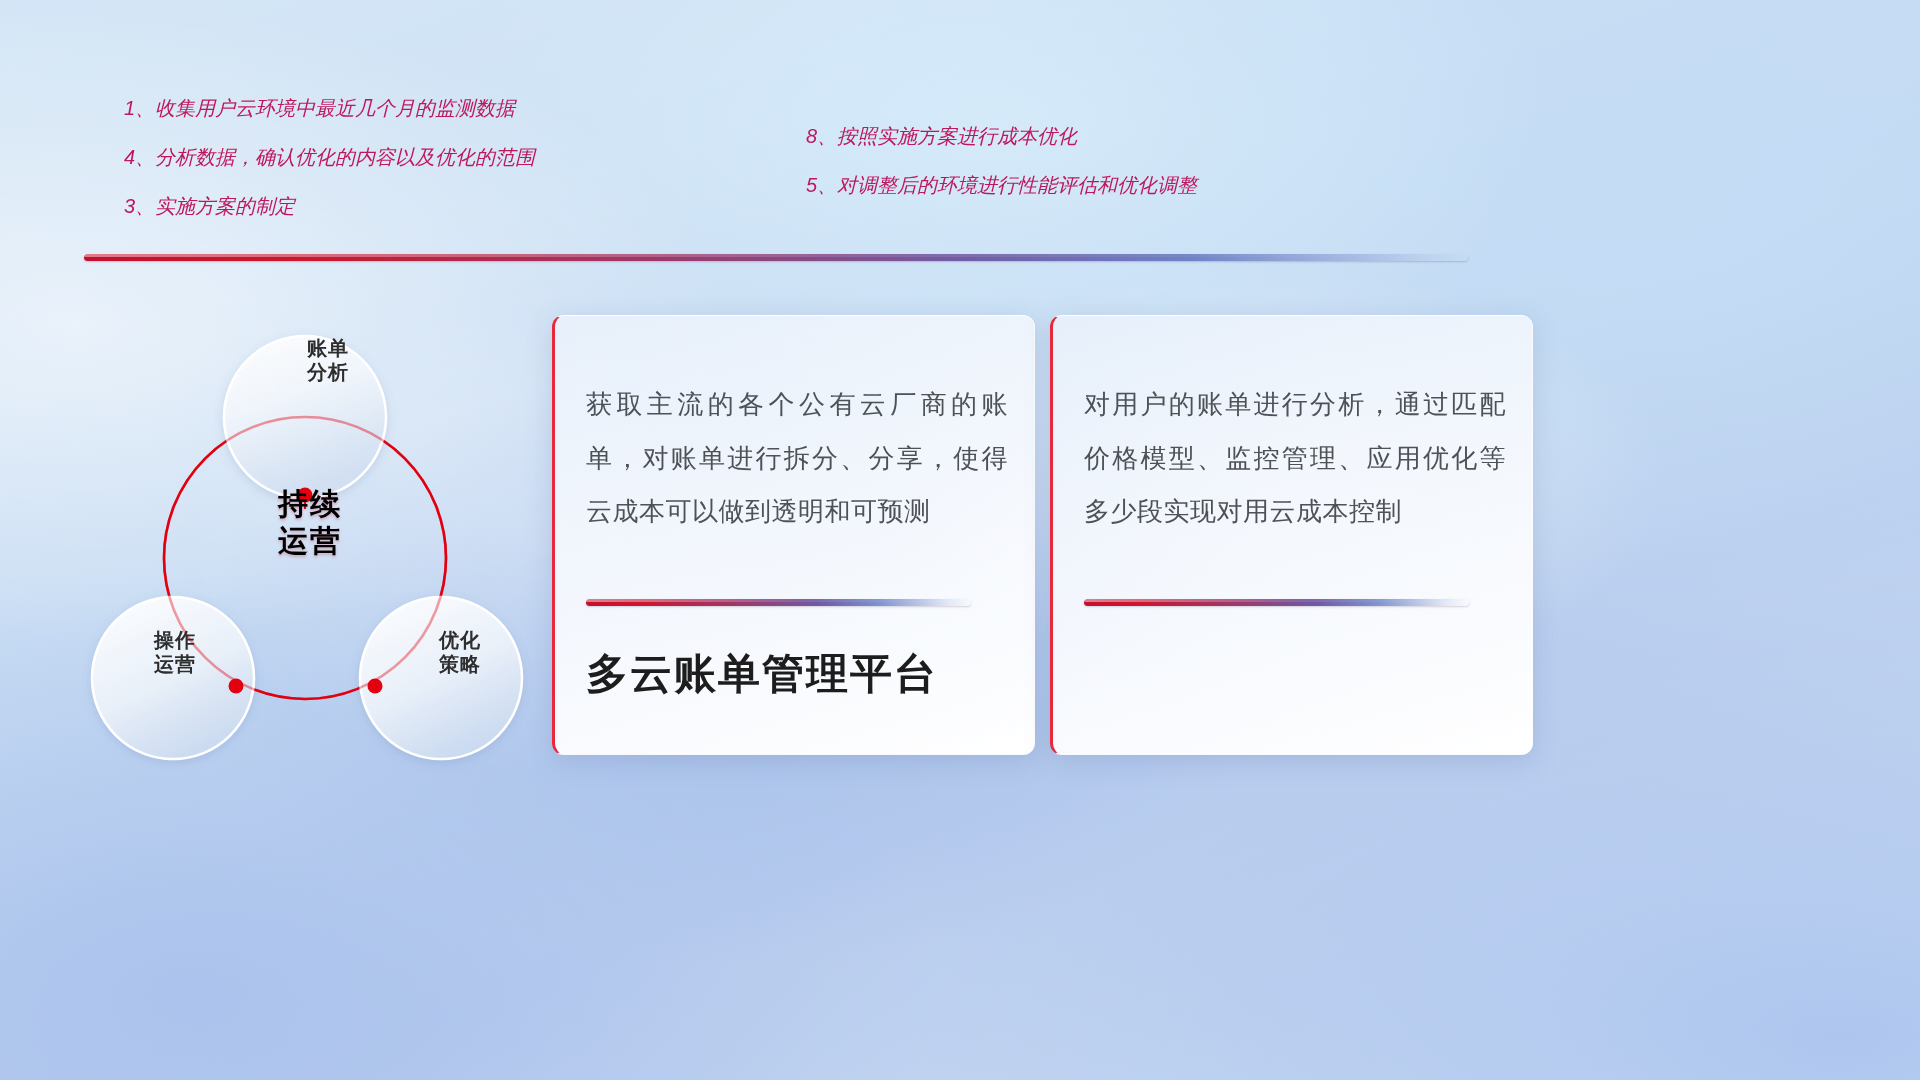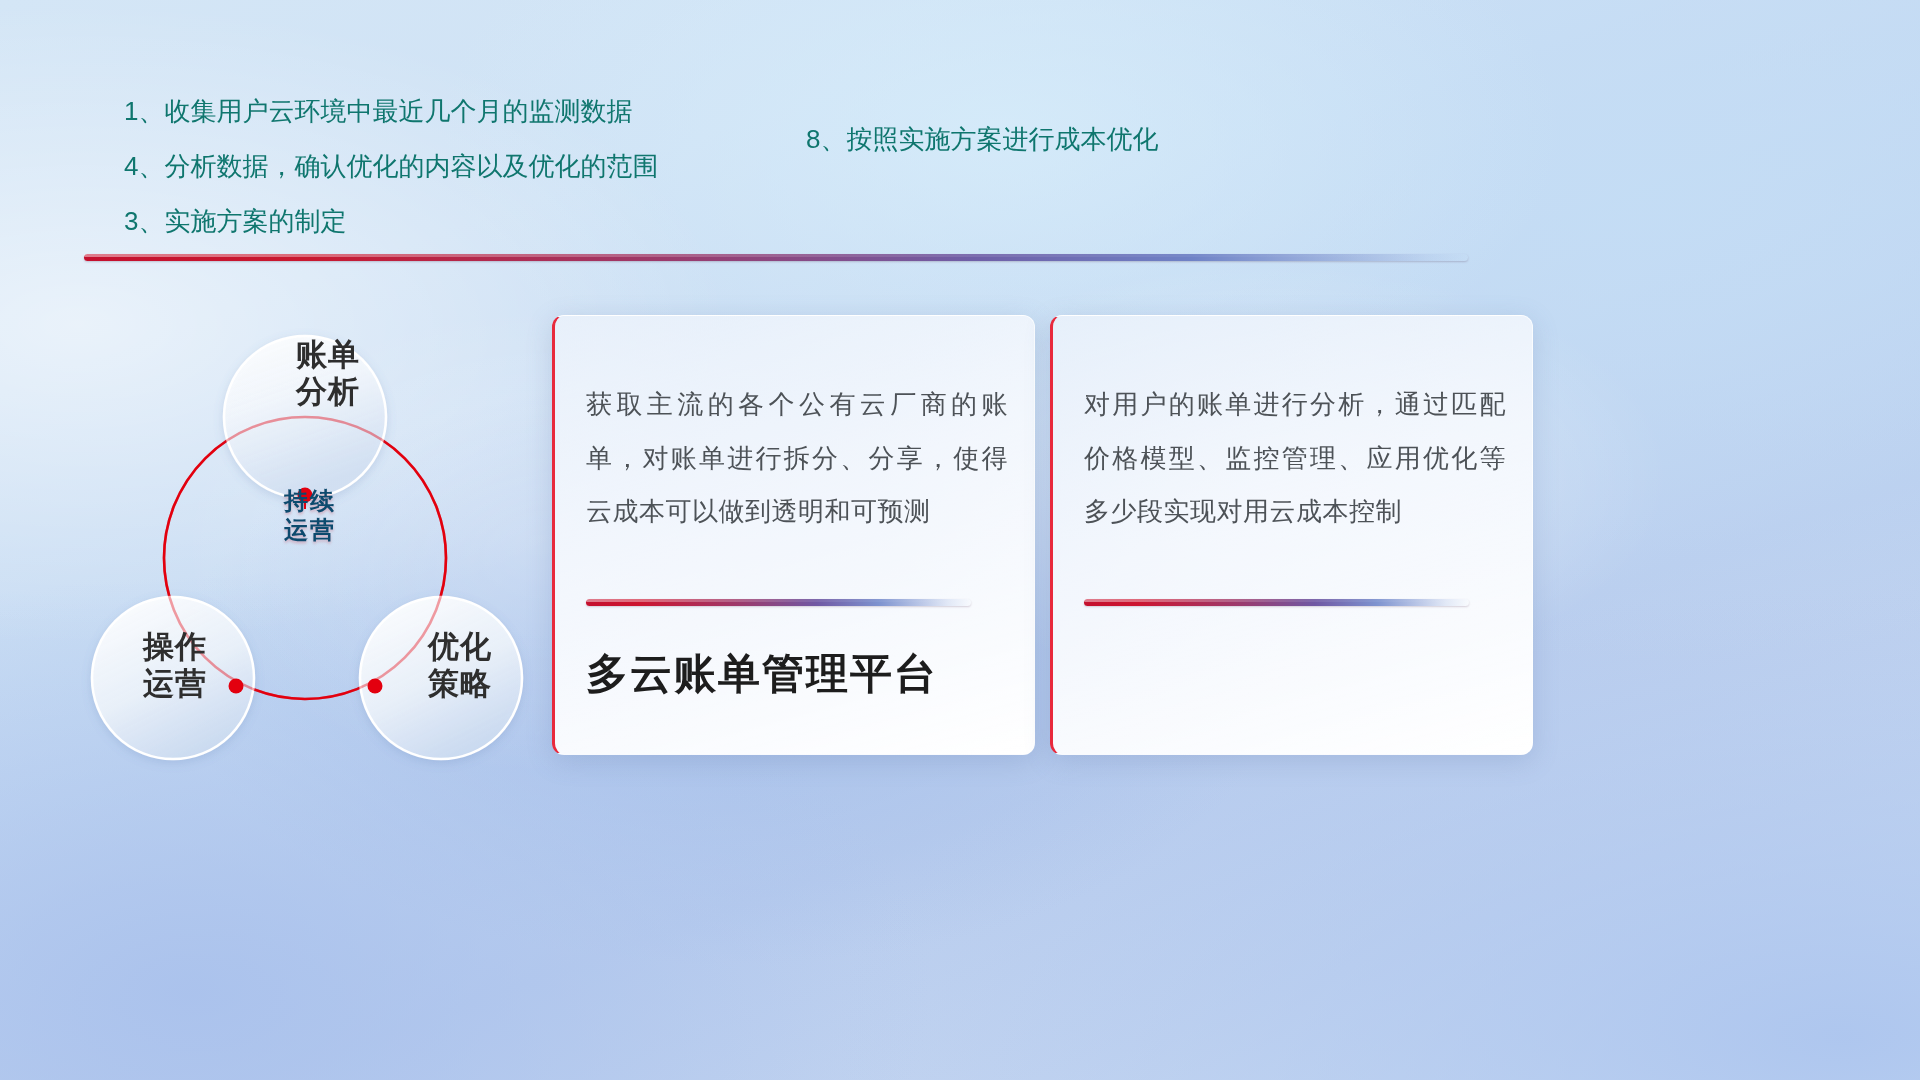--- a/index.html
+++ b/index.html
@@ -20,42 +20,42 @@
         linear-gradient(160deg,#d4e6f6 0%,#cfe2f5 22%,#c3d8f2 46%,#b9cdee 66%,#c2d4f0 82%,#cfe0f5 100%);
   }
   #bg2{position:absolute;inset:0;z-index:1;
       background:
         radial-gradient(ellipse 30% 28% at 66% 44%, rgba(255,255,255,.40) 0%, rgba(255,255,255,0) 70%),
         radial-gradient(ellipse 26% 30% at 28% 50%, rgba(255,255,255,.28) 0%, rgba(255,255,255,0) 72%);
   }
   #stage{position:absolute;inset:0;z-index:5;}
 
   
-  .list{position:absolute;color:#0f766e;font-size:26px;line-height:1;white-space:nowrap;}
+  .list{position:absolute;color:#be185d;font-size:20px;line-height:1;white-space:nowrap;font-style:italic;}
   .list .row{margin-bottom:29px;}
   #list-left{left:124px;top:98px;}
   #list-right{left:806px;top:126px;}
 
   
   #top-rule{position:absolute;left:84px;top:254px;width:1384px;height:7px;
      border-radius:4px;
      background:linear-gradient(90deg,#c4102e 0%,#c9182f 16%,#9b3a6b 42%,#6f5ea6 64%,#6f82c6 80%,rgba(132,155,210,.15) 97%,rgba(255,255,255,0) 100%);
      box-shadow:0 1px 2px rgba(90,60,90,.25);}
   #top-rule::after{content:"";position:absolute;left:0;top:0;height:3px;width:100%;border-radius:3px;
      background:linear-gradient(90deg,rgba(255,255,255,.45),rgba(255,255,255,.12) 55%,rgba(255,255,255,0));}
 
   
   #venn{position:absolute;left:70px;top:296px;width:470px;height:470px;}
   #venn svg{position:absolute;left:0;top:0;overflow:visible;}
   .circ-label{position:absolute;text-align:center;line-height:1.18;font-weight:bold;
-      color:#2e2e2e;font-size:31px;letter-spacing:1px;}
+      color:#2e2e2e;font-size:20px;letter-spacing:1px;}
   #lbl-top{left:198px;top:41px;width:120px;}
   #lbl-bl{left:45px;top:333px;width:120px;}
   #lbl-br{left:330px;top:333px;width:120px;}
-  #lbl-center{left:175px;top:190px;width:130px;color:#0c4a6e;font-size:24px;
+  #lbl-center{left:175px;top:190px;width:130px;color:#000000;font-size:30px;
       letter-spacing:2px;line-height:1.22;text-shadow:0 2px 3px rgba(200,0,20,.25);}
 
   
   .card{position:absolute;top:315px;height:438px;border-radius:12px;
      background:linear-gradient(165deg,rgba(255,255,255,.62) 0%,rgba(255,255,255,.80) 38%,rgba(255,255,255,.93) 72%,#ffffff 100%);
      box-shadow:0 6px 26px rgba(90,115,165,.22);
      border:1px solid rgba(255,255,255,.75);
      border-left:3px solid #e8293c;
      overflow:hidden;padding-left:24px;}
   #card-1{left:552px;width:455px;}
@@ -82,20 +82,21 @@
 <div id="stage">
 
   <div class="list" id="list-left">
     <div class="row">1、收集用户云环境中最近几个月的监测数据</div>
     <div class="row">4、分析数据，确认优化的内容以及优化的范围</div>
     <div class="row">3、实施方案的制定</div>
   </div>
 
   <div class="list" id="list-right">
     <div class="row">8、按照实施方案进行成本优化</div>
+    <div class="row">5、对调整后的环境进行性能评估和优化调整</div>
   </div>
 
   <div id="top-rule"></div>
 
   <div id="venn">
     <svg width="470" height="470" viewBox="0 0 470 470">
       <defs>
         <linearGradient id="gw" x1="0" y1="0" x2="0.35" y2="1">
           <stop offset="0%" stop-color="#ffffff" stop-opacity="0.95"></stop>
           <stop offset="45%" stop-color="#f4f8fd" stop-opacity="0.90"></stop>

